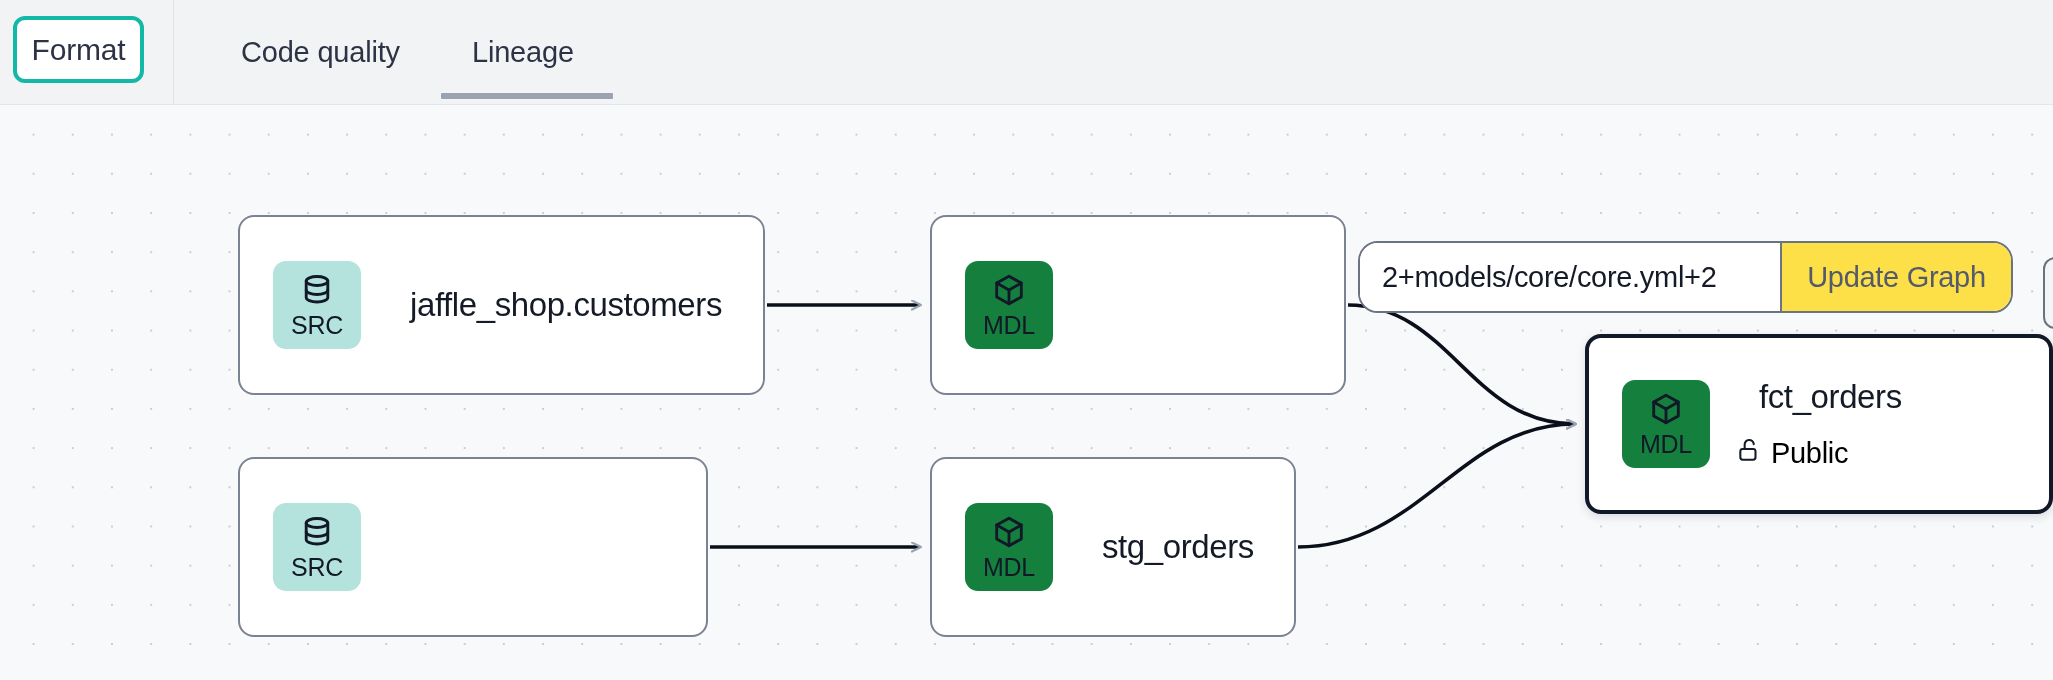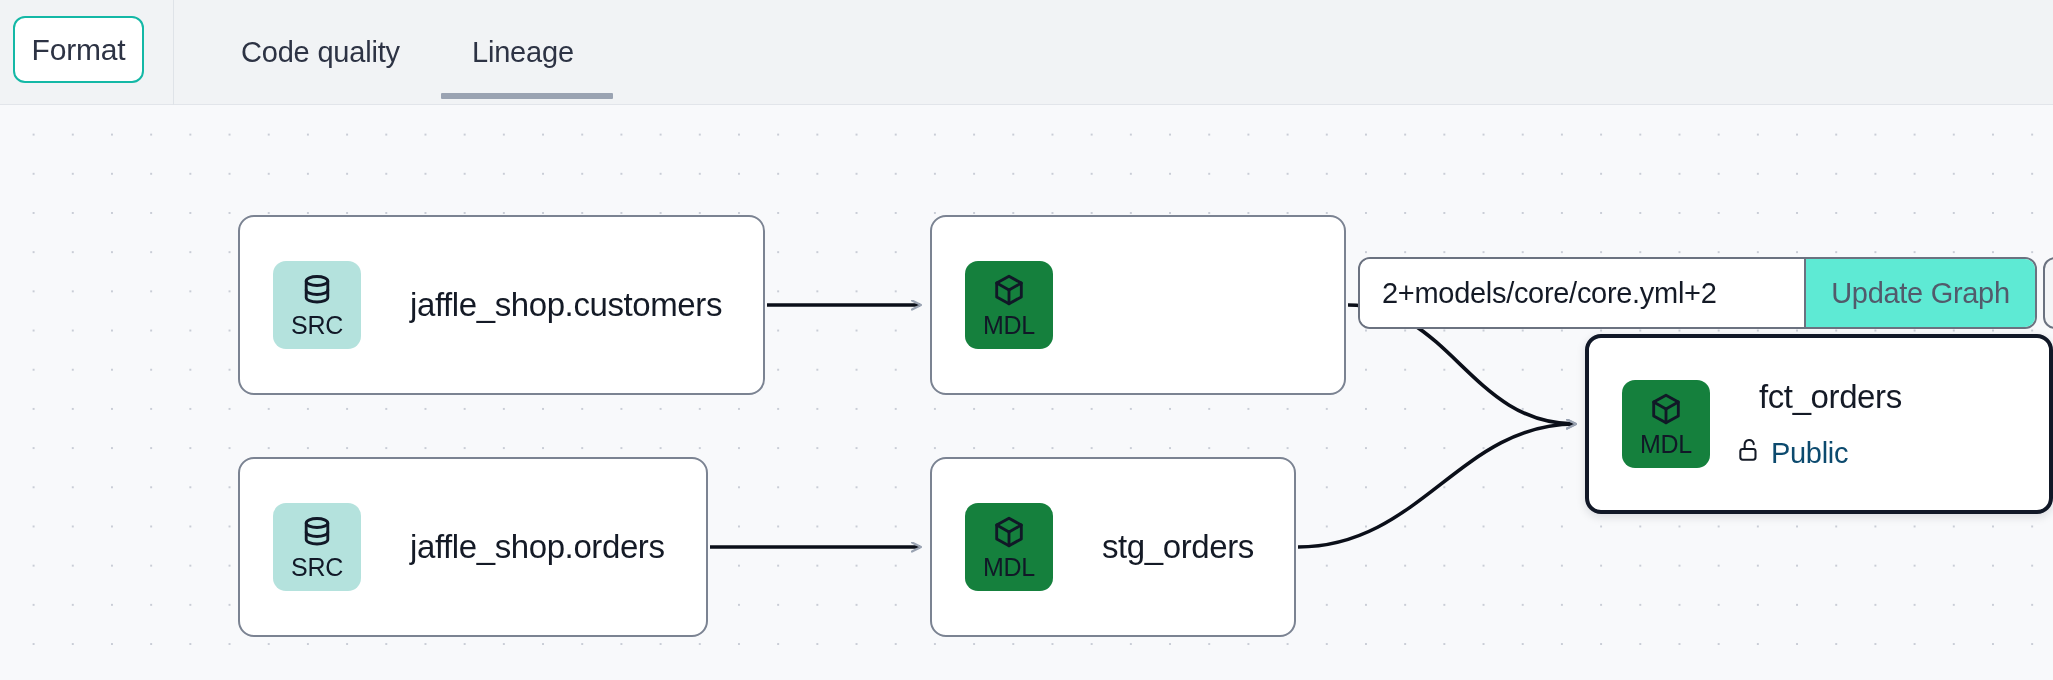--- a/index.html
+++ b/index.html
@@ -18,21 +18,21 @@
     left: 0; top: 0;
     width: 2053px; height: 105px;
     background: #f1f3f5;
     border-bottom: 1px solid #e2e5ea;
   }
   #format-button {
     position: absolute;
     left: 13px; top: 16px;
     width: 131px; height: 67px;
     background: #ffffff;
-    border: 2px solid #14b8a6;
+    border: 4px solid #14b8a6;
     border-radius: 12px;
     font-size: 30px;
     color: #2d3344;
     cursor: pointer;
     font-family: "Liberation Sans", sans-serif;
     display: flex; align-items: center; justify-content: center;
     letter-spacing: -0.2px;
   }
   #toolbar-divider {
     position: absolute;
@@ -127,52 +127,51 @@
     letter-spacing: -0.4px;
     white-space: nowrap;
     line-height: 1.15;
     margin-left: 23px;
   }
   .node-sub {
     display: flex;
     align-items: center;
     gap: 9px;
     font-size: 29px;
-    color: #0c4a6e;
+    color: #000000;
     margin-top: 22px;
     letter-spacing: -0.3px;
   }
 
   
   #graph-filter {
     position: absolute;
-    left: 1358px; top: 152px;
+    left: 1358px; top: 136px;
     height: 72px;
     display: flex;
     align-items: stretch;
     border: 2px solid #6b7280;
-    border-radius: 12px;
+    border-radius: 20px;
     overflow: hidden;
     background: #ffffff;
-    gap: 24px;
   }
   #graph-filter-input {
     width: 420px;
     border: none;
     outline: none;
     background: #ffffff;
     font-size: 29px;
     color: #141a26;
     padding: 0 22px;
     font-family: "Liberation Sans", sans-serif;
     letter-spacing: -0.3px;
   }
   #update-graph-button {
     width: 231px;
-    background: #5eead4;
+    background: #fde047;
     border: none;
     border-left: 2px solid #6b7280;
     font-size: 29px;
     color: #525a6b;
     cursor: pointer;
     font-family: "Liberation Sans", sans-serif;
     letter-spacing: -0.3px;
     display: flex; align-items: center; justify-content: center;
   }
   #side-panel-edge {
@@ -247,23 +246,20 @@
   <div class="node" id="node-jaffle_shop_orders" style="left:238px;top:352px;width:470px;height:180px;">
     <div class="badge src">
       <span>
         <svg width="36" height="36" viewBox="0 0 24 24" fill="none" stroke="#111827" stroke-width="1.9" stroke-linecap="round" stroke-linejoin="round">
           <ellipse cx="12" cy="6" rx="7.2" ry="3"></ellipse>
           <path d="M4.8 6v6c0 1.66 3.22 3 7.2 3s7.2-1.34 7.2-3V6"></path>
           <path d="M4.8 12v5c0 1.66 3.22 3 7.2 3s7.2-1.34 7.2-3v-5"></path>
         </svg>
       </span>
       <span class="badge-text">SRC</span>
-    </div>
-    <div class="node-body">
-      <div class="node-title">jaffle_shop.orders</div>
     </div>
   </div>
 
   <div class="node" id="node-stg_orders" style="left:930px;top:352px;width:366px;height:180px;">
     <div class="badge mdl">
       <span>
         <svg width="36" height="36" viewBox="0 0 24 24" fill="none" stroke="#111827" stroke-width="1.9" stroke-linecap="round" stroke-linejoin="round">
           <path d="M12 2.8 20.2 7.4v9.2L12 21.2 3.8 16.6V7.4z"></path>
           <path d="M3.8 7.4 12 12l8.2-4.6"></path>
           <path d="M12 12v9.2"></path>

